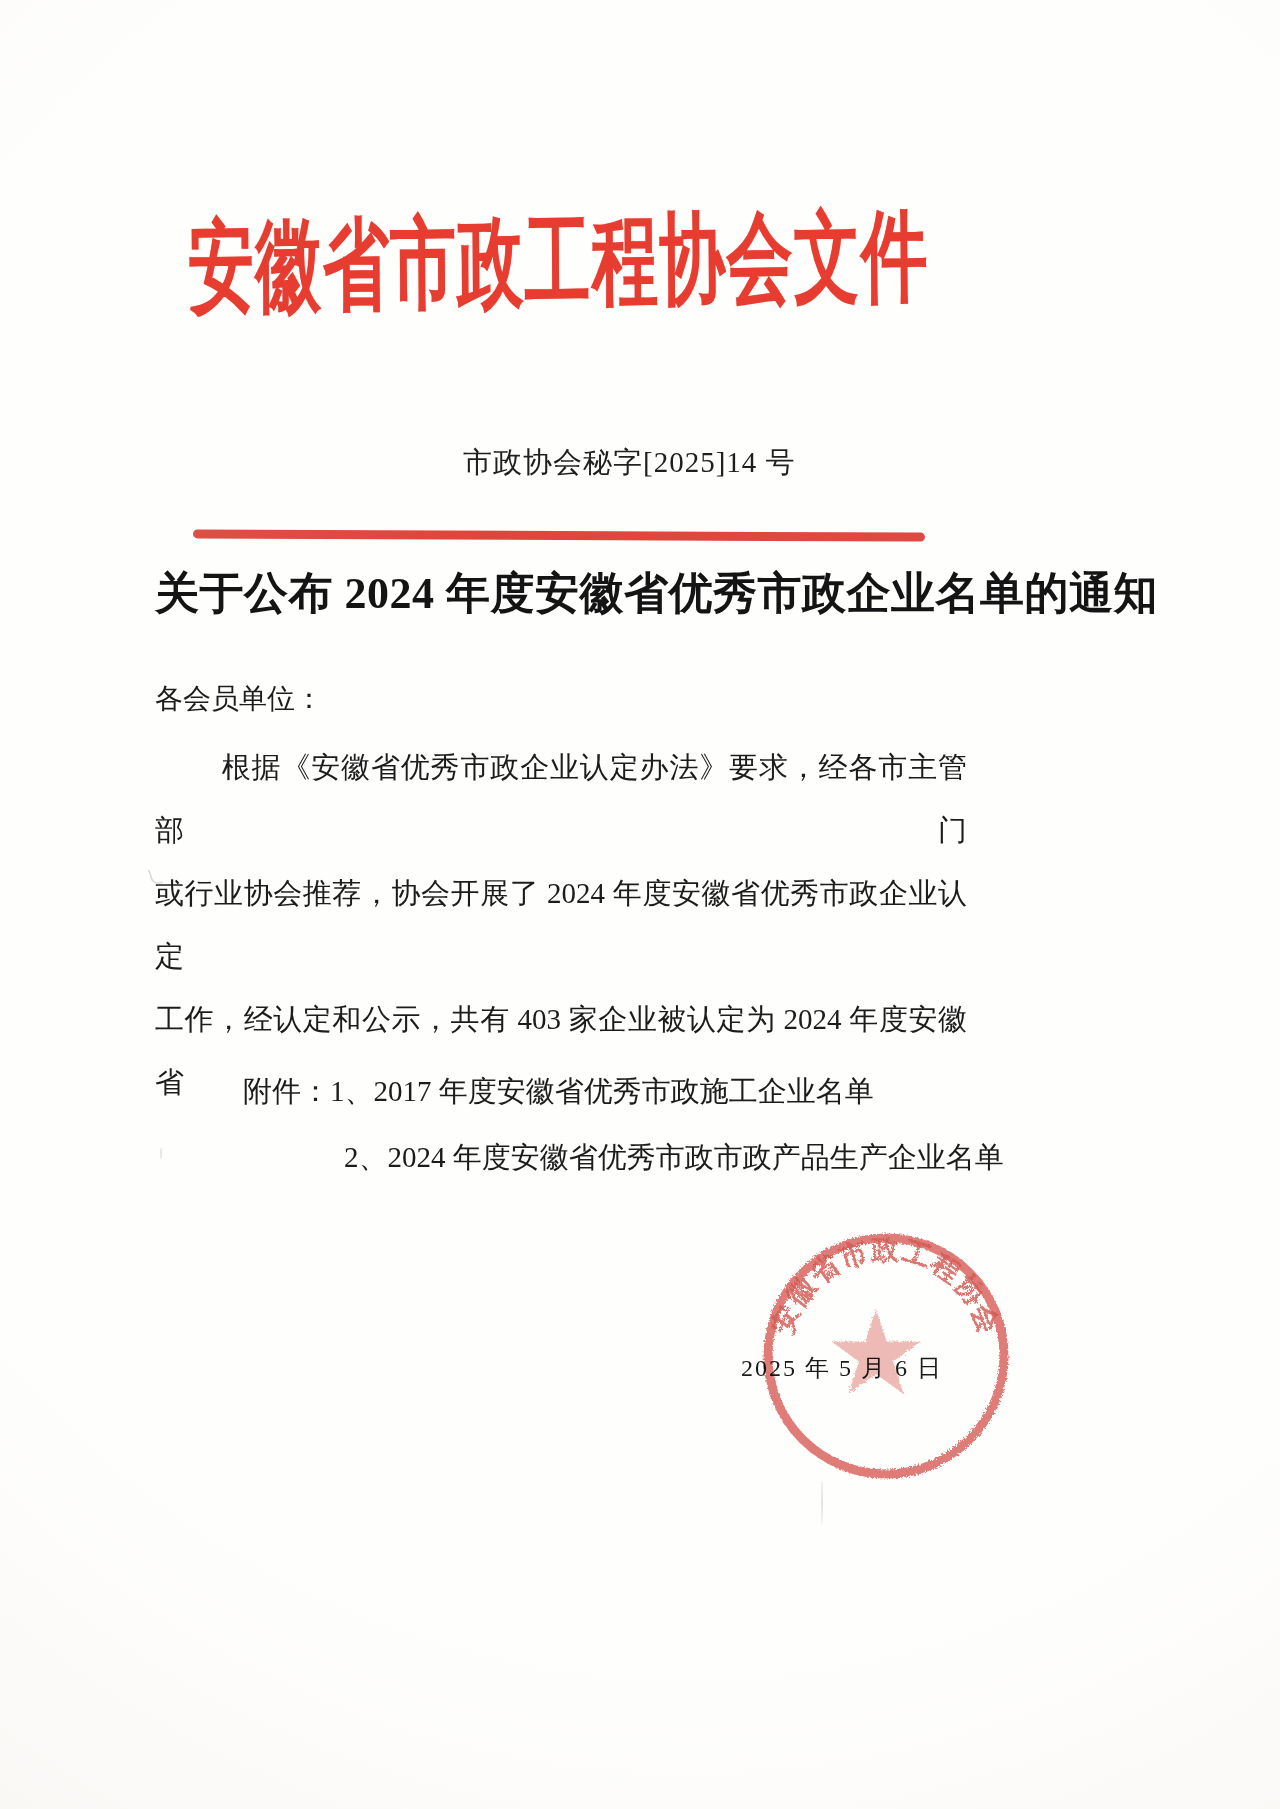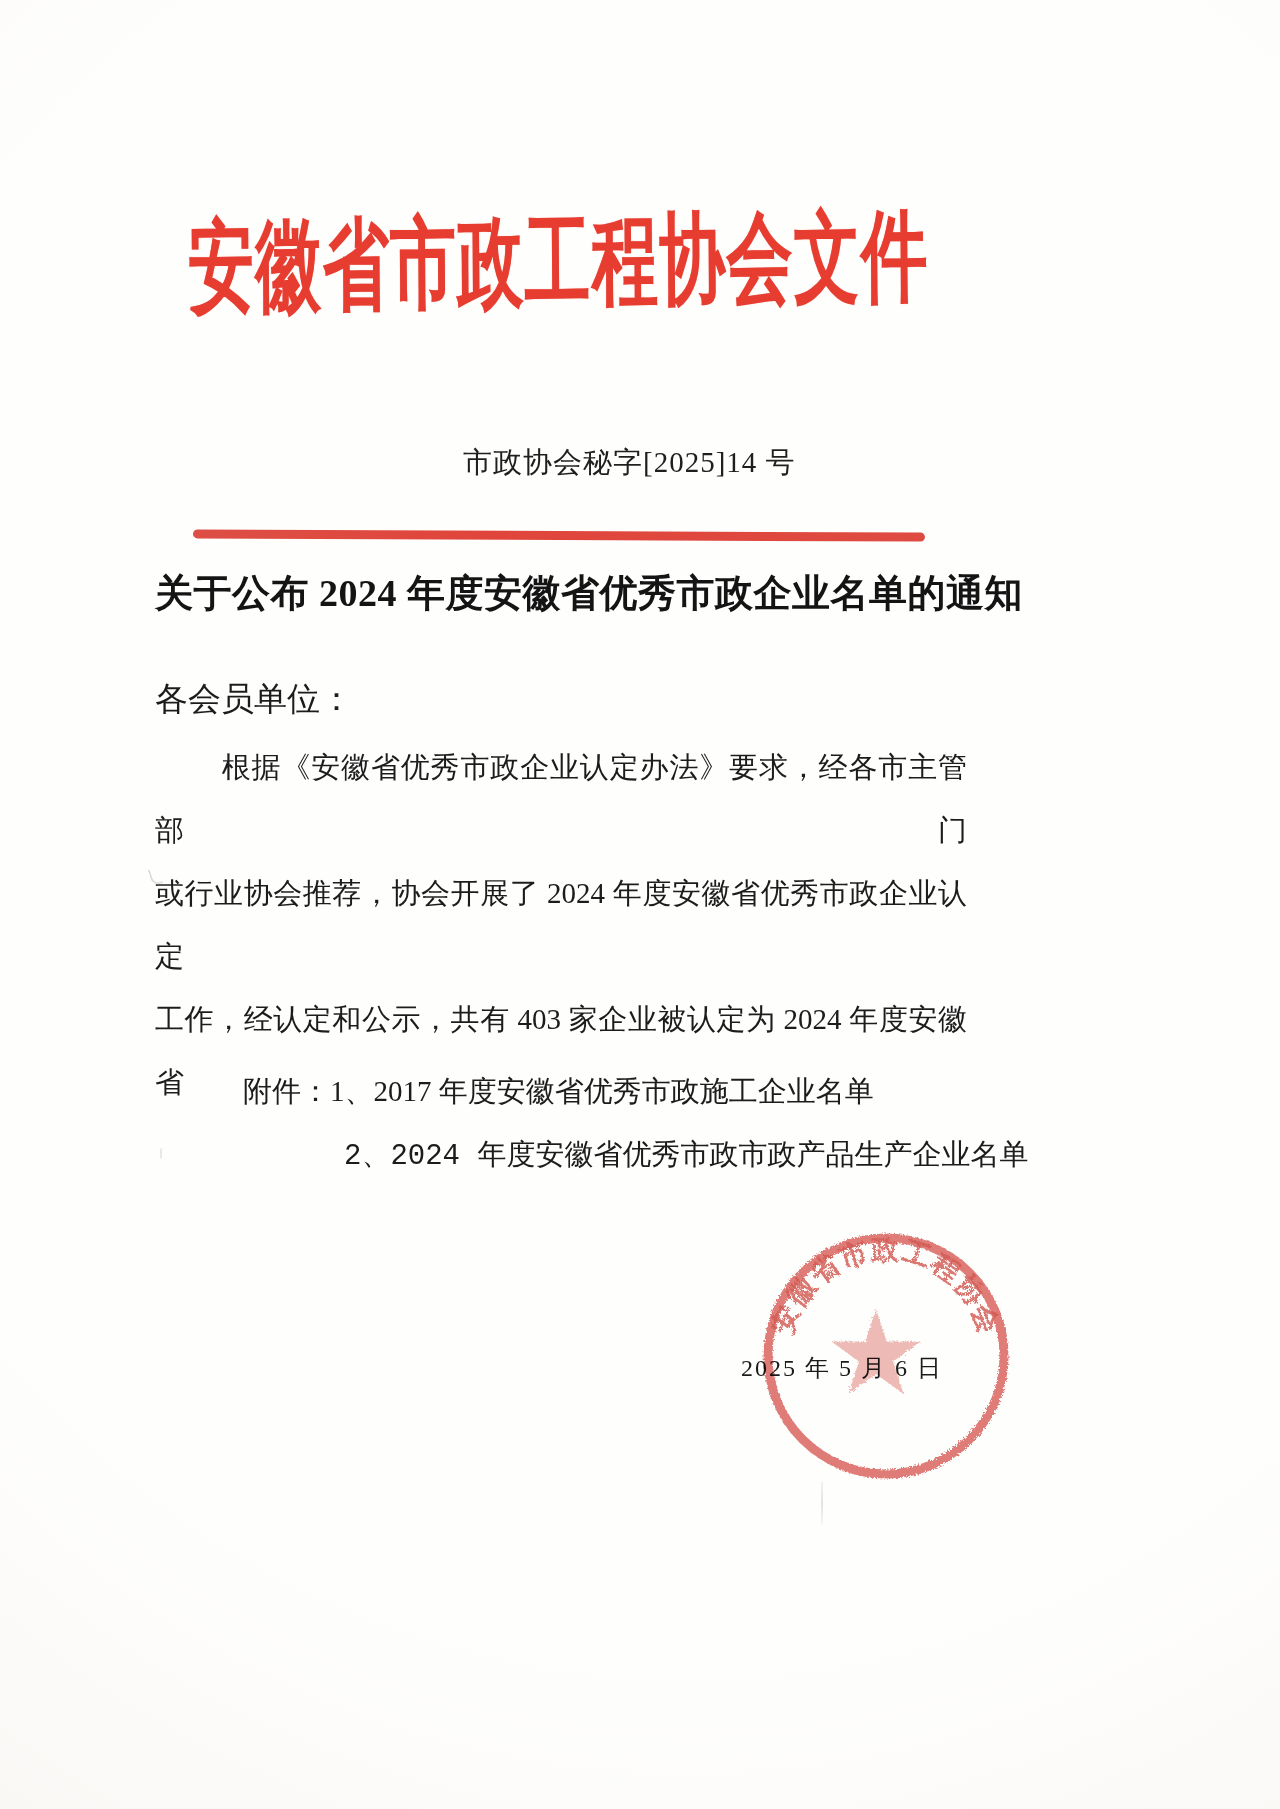--- a/index.html
+++ b/index.html
@@ -30,40 +30,40 @@
     letter-spacing:1px;white-space:nowrap;
   }
   .red-rule{
     position:absolute;left:193px;top:531px;width:732px;height:9px;
     background:linear-gradient(90deg,#dd4f45,#e0453b 40%,#de4a41);
     border-radius:5px;
     transform:rotate(0.25deg);
   }
   .notice-title{
     position:absolute;left:155px;top:570px;width:822px;
-    text-align:center;font-size:38px;line-height:47px;font-weight:bold;
+    text-align:center;font-size:44px;line-height:47px;font-weight:bold;
     color:#141414;white-space:nowrap;letter-spacing:0.5px;
   }
   .salutation{
     position:absolute;left:155px;top:678px;
-    font-size:33px;line-height:42px;color:#1c1c1c;
+    font-size:28px;line-height:42px;color:#1c1c1c;
   }
   .body-para{
     position:absolute;left:155px;top:736px;width:812px;
     font-size:29px;line-height:63px;color:#1c1c1c;
   }
   .para-line{text-align:justify;text-align-last:justify;}
   .para-line.first{text-indent:2.3em;}
   .para-line.last{text-align-last:left;}
   .attachments{
     position:absolute;left:155px;top:1058px;width:860px;
     font-size:29px;line-height:66px;color:#1c1c1c;
   }
   .attach-line-a{padding-left:88px;white-space:nowrap;}
-  .attach-line-b{padding-left:189px;white-space:nowrap;font-family:Liberation Mono, monospace;}
+  .attach-line-b{padding-left:189px;white-space:nowrap;}
   .date-line{
     position:absolute;left:741px;top:1346px;
     font-size:24px;line-height:44px;color:#1a1a1a;
     letter-spacing:2px;white-space:nowrap;
   }
   .seal{
     position:absolute;left:756px;top:1226px;width:260px;height:260px;
     mix-blend-mode:multiply;opacity:0.93;
   }
   .scan-artifact{position:absolute;pointer-events:none;}

